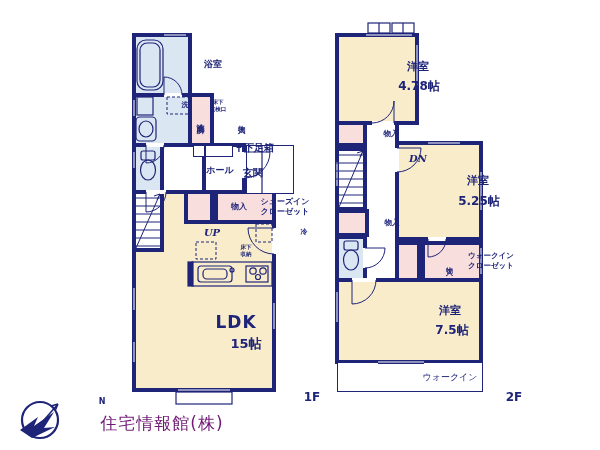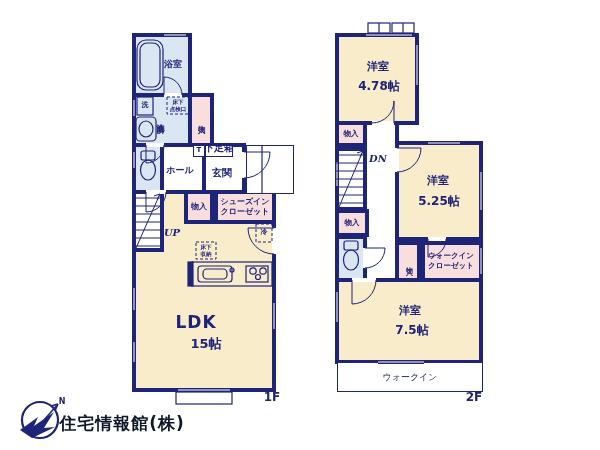--- a/index.html
+++ b/index.html
@@ -13,24 +13,25 @@
   .cream{background:#f8ecca;}
   .wet{background:#dbe6f3;}
   .pink{background:#f9dede;}
   .white{background:#ffffff;}
   svg.overlay{position:absolute;left:0;top:0;z-index:5;pointer-events:none;}
   .labels{position:absolute;left:0;top:0;width:100%;height:100%;z-index:10;pointer-events:none;}
   .lbl{
     position:absolute;transform:translate(-50%,-50%);
     white-space:nowrap;text-align:center;color:#1e2478;line-height:1.12;
     font-weight:bold;
+    margin-left:40px;
   }
   .v{writing-mode:vertical-rl;text-orientation:upright;letter-spacing:1px;}
   .it{font-style:italic;font-family:"DejaVu Serif","Liberation Serif",serif;}
-  .gray{color:#0f172a;font-weight:700;letter-spacing:1px;}
+  .gray{color:#701a75;font-weight:400;letter-spacing:1px;}
 </style>
 </head>
 <body>
 
 <div class="canvas">
 
   <div class="room cream" style="left:132px;top:190px;width:144px;height:202px"></div>
   <div class="room wet" style="left:132px;top:33px;width:60px;height:64px"></div>
   <div class="room wet" style="left:132px;top:93px;width:60px;height:54px"></div>
   <div class="room pink" style="left:188px;top:93px;width:26px;height:54px"></div>
@@ -168,21 +169,21 @@
 
     <div class="lbl" style="left:173px;top:64px;font-size:9px">浴室</div>
     <div class="lbl" style="left:145px;top:106px;font-size:7px">洗</div>
     <div class="lbl v" style="left:159px;top:119px;font-size:8px">洗面所</div>
     <div class="lbl" style="left:178px;top:102px;font-size:5.5px">床下</div>
     <div class="lbl" style="left:178px;top:109px;font-size:5.5px">点検口</div>
     <div class="lbl v" style="left:201px;top:120px;font-size:7.5px">物入</div>
     <div class="lbl" style="left:199px;top:151px;font-size:7px">T</div>
     <div class="lbl" style="left:219px;top:148px;font-size:10px">下足箱</div>
     <div class="lbl" style="left:180px;top:170px;font-size:9px">ホール</div>
-    <div class="lbl" style="left:222px;top:173px;font-size:10px">玄関</div>
+    <div class="lbl" style="left:213px;top:173px;font-size:10px">玄関</div>
     <div class="lbl" style="left:199px;top:207px;font-size:8px">物入</div>
     <div class="lbl" style="left:245px;top:202px;font-size:8px">シューズイン</div>
     <div class="lbl" style="left:245px;top:212px;font-size:8px">クローゼット</div>
     <div class="lbl it" style="left:172px;top:233px;font-size:10px">UP</div>
     <div class="lbl" style="left:264px;top:233px;font-size:7px">冷</div>
     <div class="lbl" style="left:206px;top:247px;font-size:5.5px">床下</div>
     <div class="lbl" style="left:206px;top:254px;font-size:5.5px">収納</div>
     <div class="lbl" style="left:196px;top:323px;font-size:17px;letter-spacing:1px">LDK</div>
     <div class="lbl" style="left:206px;top:344px;font-size:13px">15帖</div>
     <div class="lbl" style="left:272px;top:398px;font-size:12px">1F</div>

